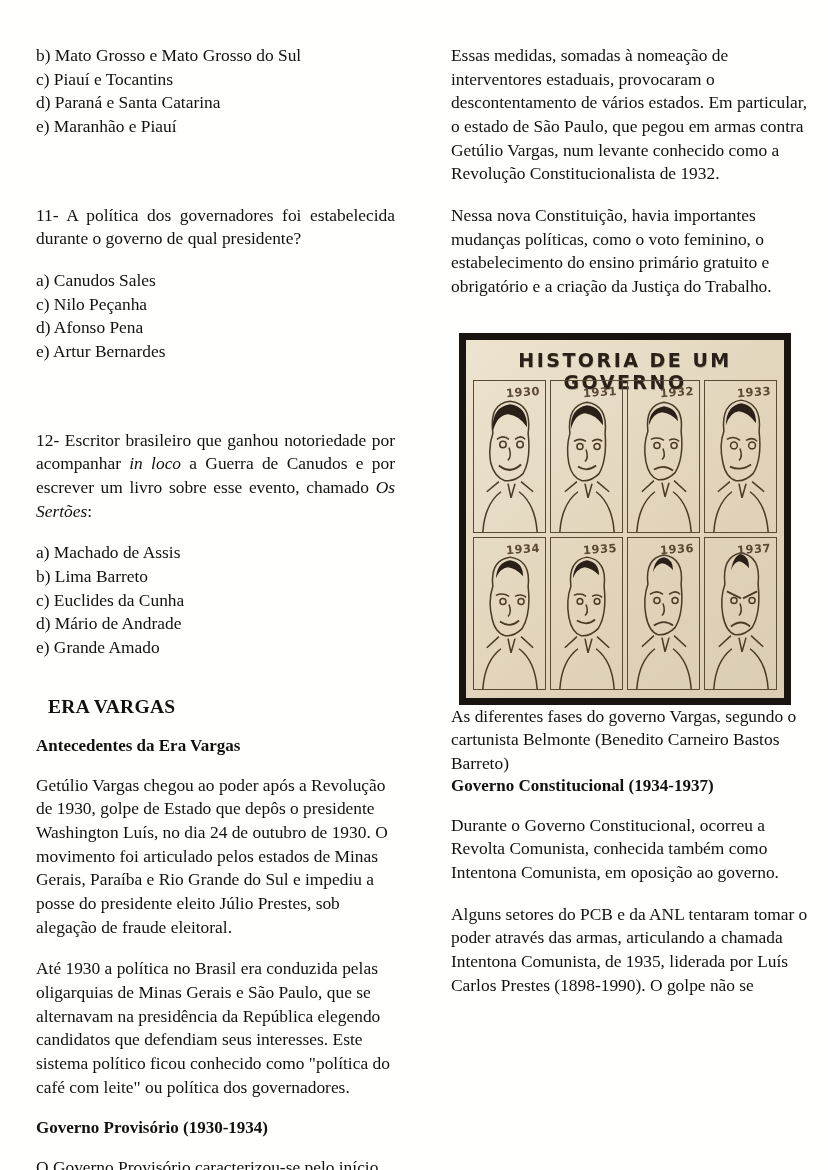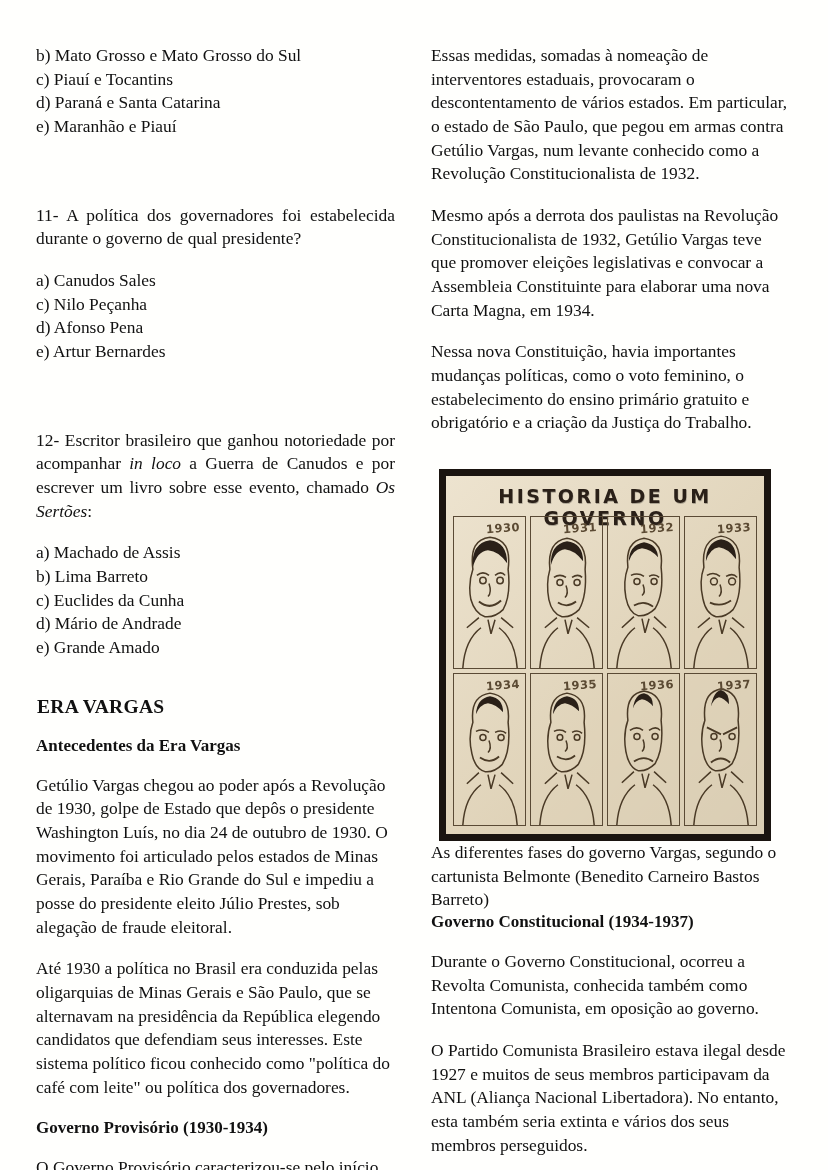--- a/index.html
+++ b/index.html
@@ -17,21 +17,21 @@
   .page {
     position: relative;
     width: 828px;
     height: 1170px;
     background: #fffffd;
     box-sizing: border-box;
     padding: 44px 46px 10px 36px;
   }
   .columns {
     display: flex;
-    gap: 36px;
+    gap: 56px;
     height: 100%;
   }
   .col {
     width: 359px;
     flex: 0 0 359px;
   }
   .col-right { width: 360px; flex: 0 0 360px; }
 
   p, .opt-line, .blk {
     margin: 0;
@@ -51,21 +51,21 @@
     margin: 0 0 18px 0;
   }
   .opt-line {
     white-space: nowrap;
   }
   .gap-md { height: 18px; }
 
   h1.section-title {
     font-size: 19.5px;
     font-weight: bold;
-    margin: 0 0 18px 1px;
+    margin: 0 0 18px 12px;
     letter-spacing: 0.3px;
   }
   h2.sub-title {
     font-size: 17px;
     font-weight: bold;
     margin: 0 0 18px 0;
   }
   .ital { font-style: italic; }
 
   
@@ -198,21 +198,20 @@
       <h2 class="sub-title">Governo Provisório (1930-1934)</h2>
 
       <p class="para">O Governo Provisório caracterizou-se pelo início do processo de centralização do poder, pela eliminação dos órgãos legislativos nos níveis federal, estadual e municipal e pela ausência de eleições.</p>
 
     </div>
 
     <div class="col col-right">
 
       <p class="para">Essas medidas, somadas à nomeação de interventores estaduais, provocaram o descontentamento de vários estados. Em particular, o estado de São Paulo, que pegou em armas contra Getúlio Vargas, num levante conhecido como a Revolução Constitucionalista de 1932.</p>
 
-      <p class="para">Mesmo após a derrota dos paulistas na Revolução Constitucionalista de 1932, Getúlio Vargas teve que promover eleições legislativas e convocar a Assembleia Constituinte para elaborar uma nova Carta Magna, em 1934.</p>
 
       <p class="para">Nessa nova Constituição, havia importantes mudanças políticas, como o voto feminino, o estabelecimento do ensino primário gratuito e obrigatório e a criação da Justiça do Trabalho.</p>
 
       <div class="figure-wrap clearfix">
         <div class="cartoon">
           <div class="cartoon-inner">
             <div class="cartoon-title">HISTORIA DE UM GOVERNO</div>
             <div class="grid">
 
               <div class="panel">
@@ -369,20 +368,19 @@
             </div>
           </div>
         </div>
         <div class="figure-caption">As diferentes fases do governo Vargas, segundo o cartunista Belmonte (Benedito Carneiro Bastos Barreto)</div>
       </div>
 
       <h2 class="sub-title after-fig">Governo Constitucional (1934-1937)</h2>
 
       <p class="para">Durante o Governo Constitucional, ocorreu a Revolta Comunista, conhecida também como Intentona Comunista, em oposição ao governo.</p>
 
-      <p class="para">O Partido Comunista Brasileiro estava ilegal desde 1927 e muitos de seus membros participavam da ANL (Aliança Nacional Libertadora). No entanto, esta também seria extinta e vários dos seus membros perseguidos.</p>
 
       <p class="para">Alguns setores do PCB e da ANL tentaram tomar o poder através das armas, articulando a chamada Intentona Comunista, de 1935, liderada por Luís Carlos Prestes (1898-1990). O golpe não se</p>
 
     </div>
 
   </div>
 </div>
 
 </body></html>

